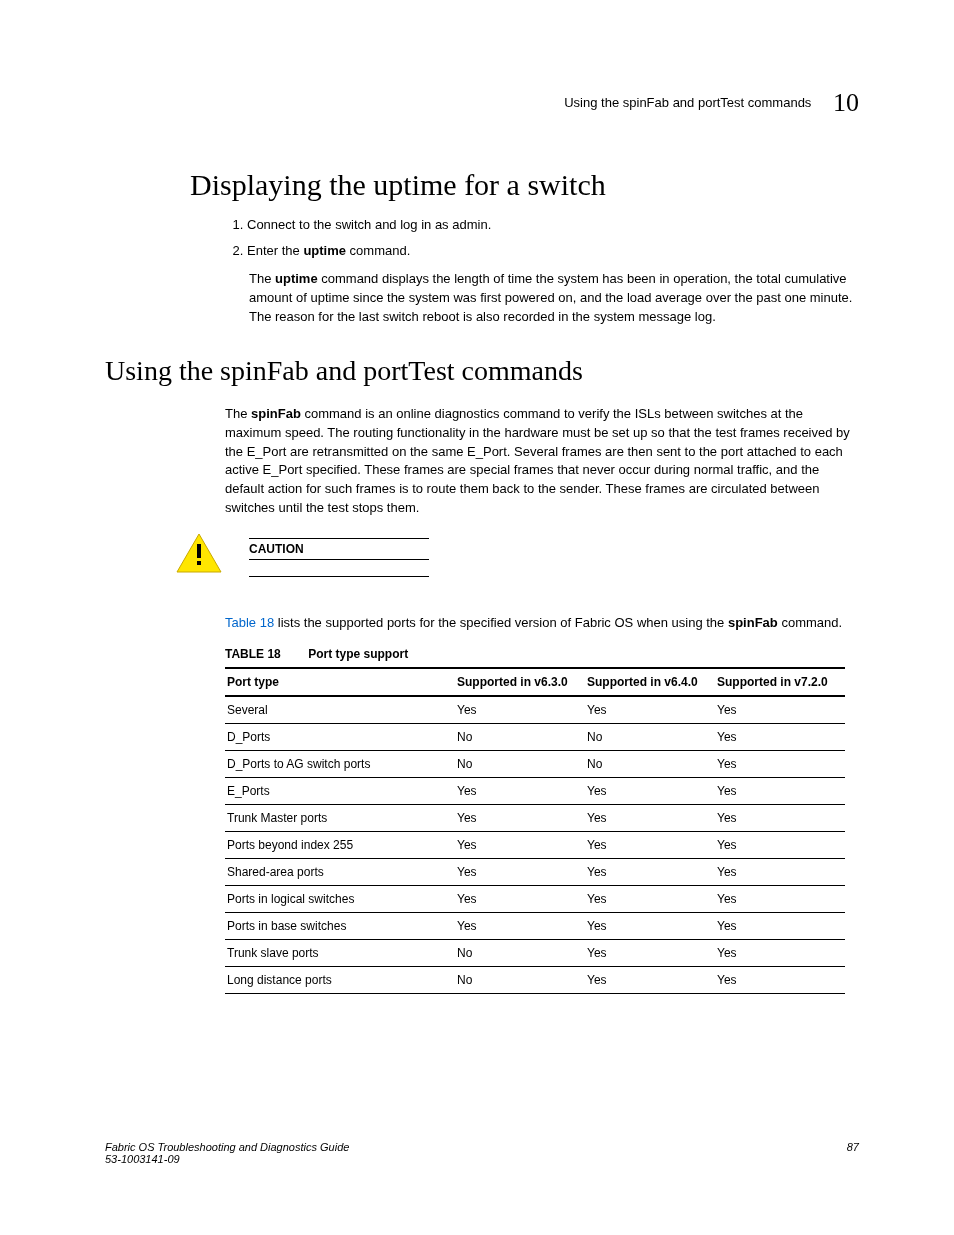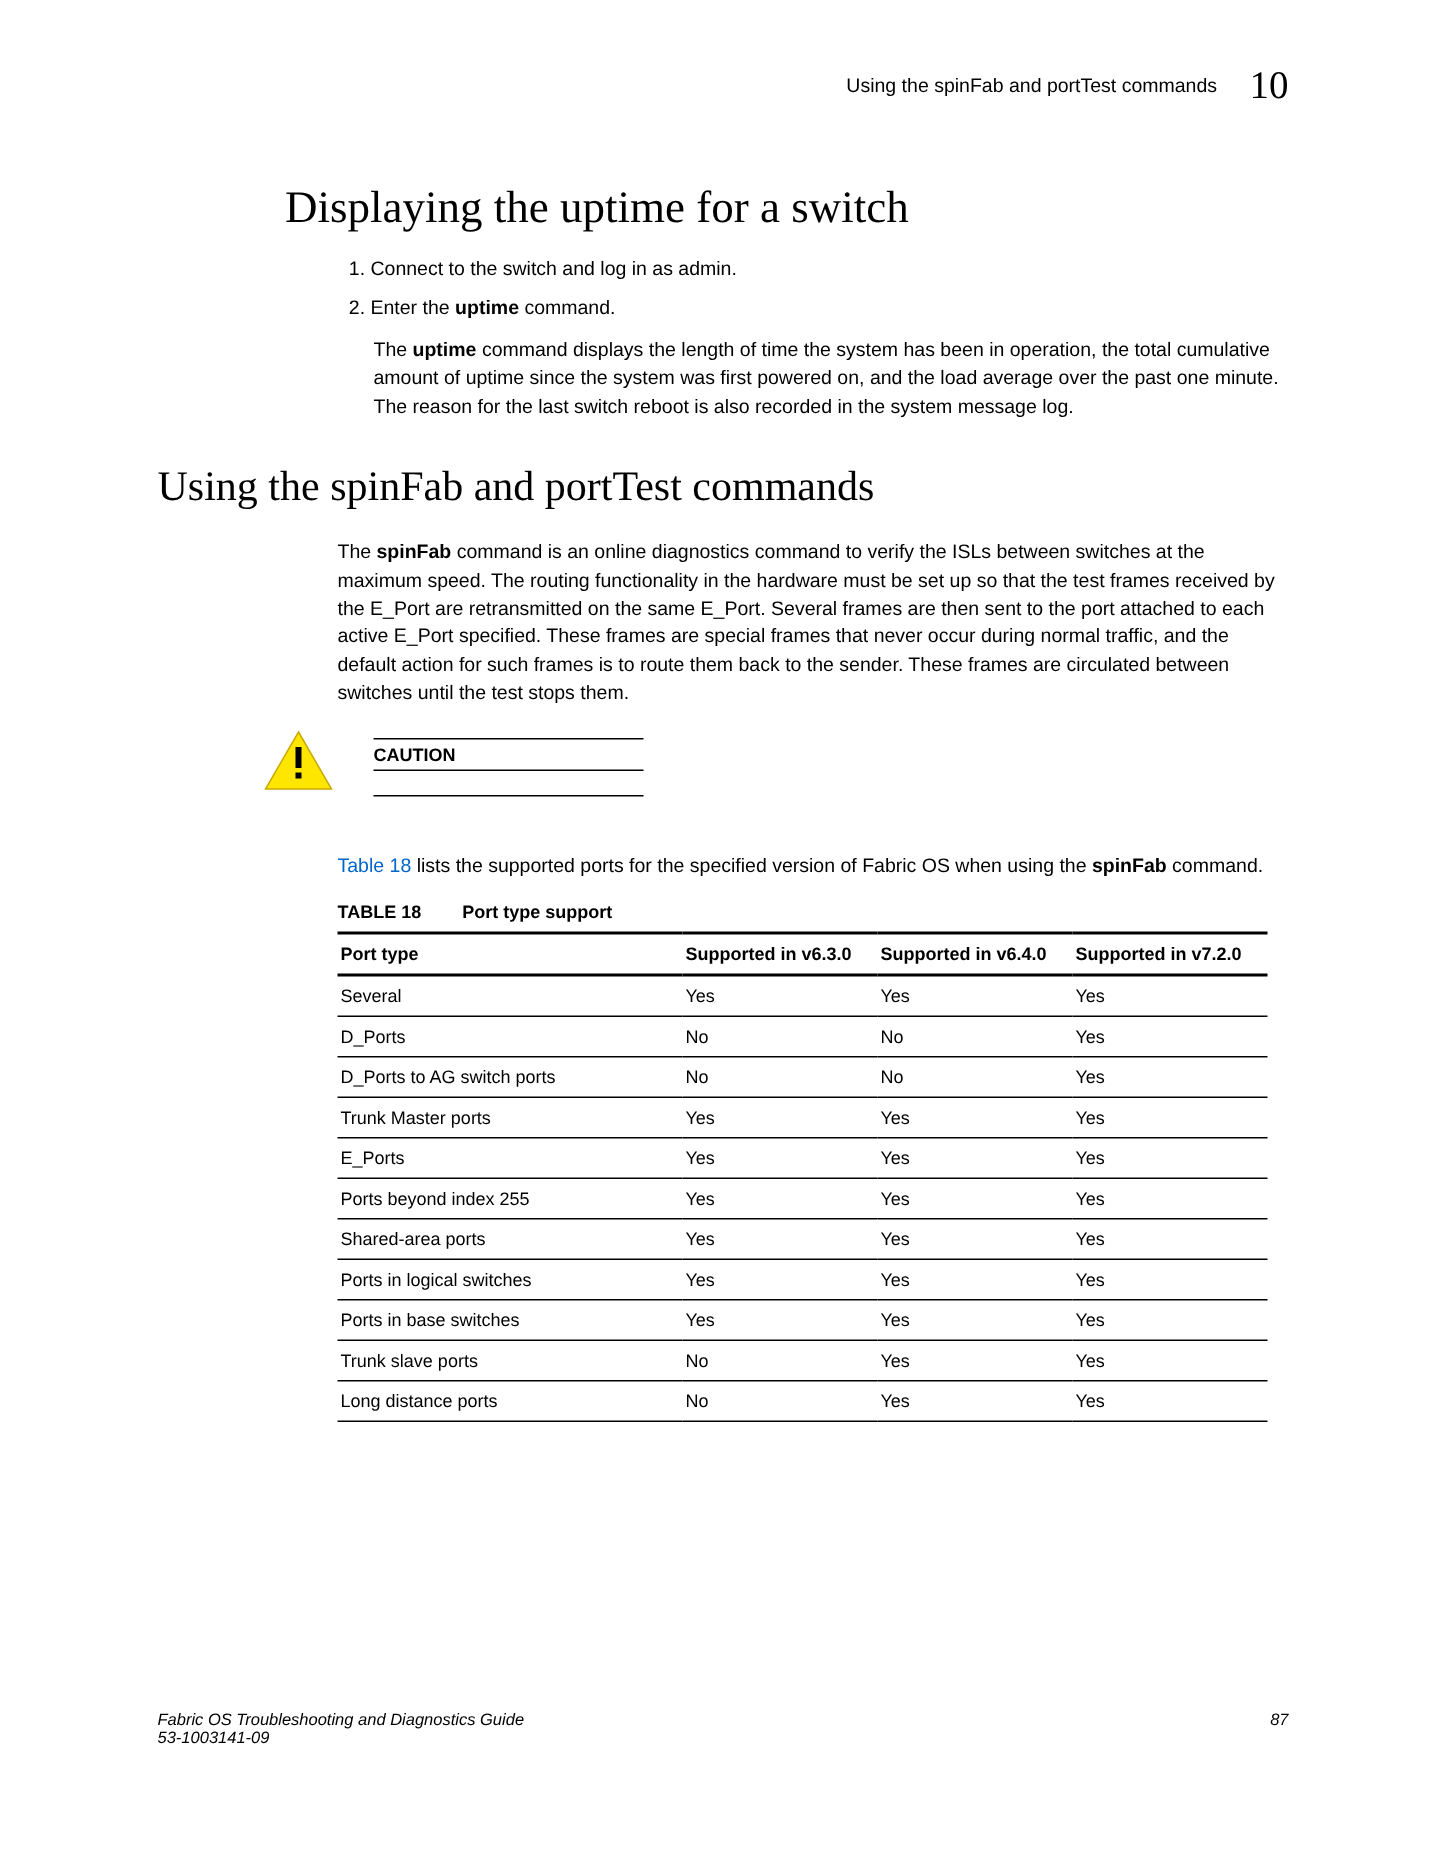--- a/index.html
+++ b/index.html
@@ -8,21 +8,21 @@
     background: #fff;
     font-family: Arial, Helvetica, sans-serif;
     font-size: 13px;
     color: #000;
   }
   .page {
     width: 954px;
     height: 1215px;
     position: relative;
     box-sizing: border-box;
-    padding: 42px 95px 60px 105px;
+    padding: 88px 95px 60px 105px;
   }
   .running-head {
     text-align: right;
     font-size: 13px;
     margin-bottom: 50px;
   }
   .running-head .sec-num {
     font-family: Georgia, 'Times New Roman', serif;
     font-size: 26px;
     margin-left: 18px;
@@ -210,27 +210,27 @@
           <td>No</td>
           <td>Yes</td>
         </tr>
         <tr>
           <td>D_Ports to AG switch ports</td>
           <td>No</td>
           <td>No</td>
           <td>Yes</td>
         </tr>
         <tr>
+          <td>E_Ports</td>
+          <td>Yes</td>
+          <td>Yes</td>
+          <td>Yes</td>
+        </tr>
+        <tr>
           <td>Trunk Master ports</td>
-          <td>Yes</td>
-          <td>Yes</td>
-          <td>Yes</td>
-        </tr>
-        <tr>
-          <td>E_Ports</td>
           <td>Yes</td>
           <td>Yes</td>
           <td>Yes</td>
         </tr>
         <tr>
           <td>Ports beyond index 255</td>
           <td>Yes</td>
           <td>Yes</td>
           <td>Yes</td>
         </tr>

